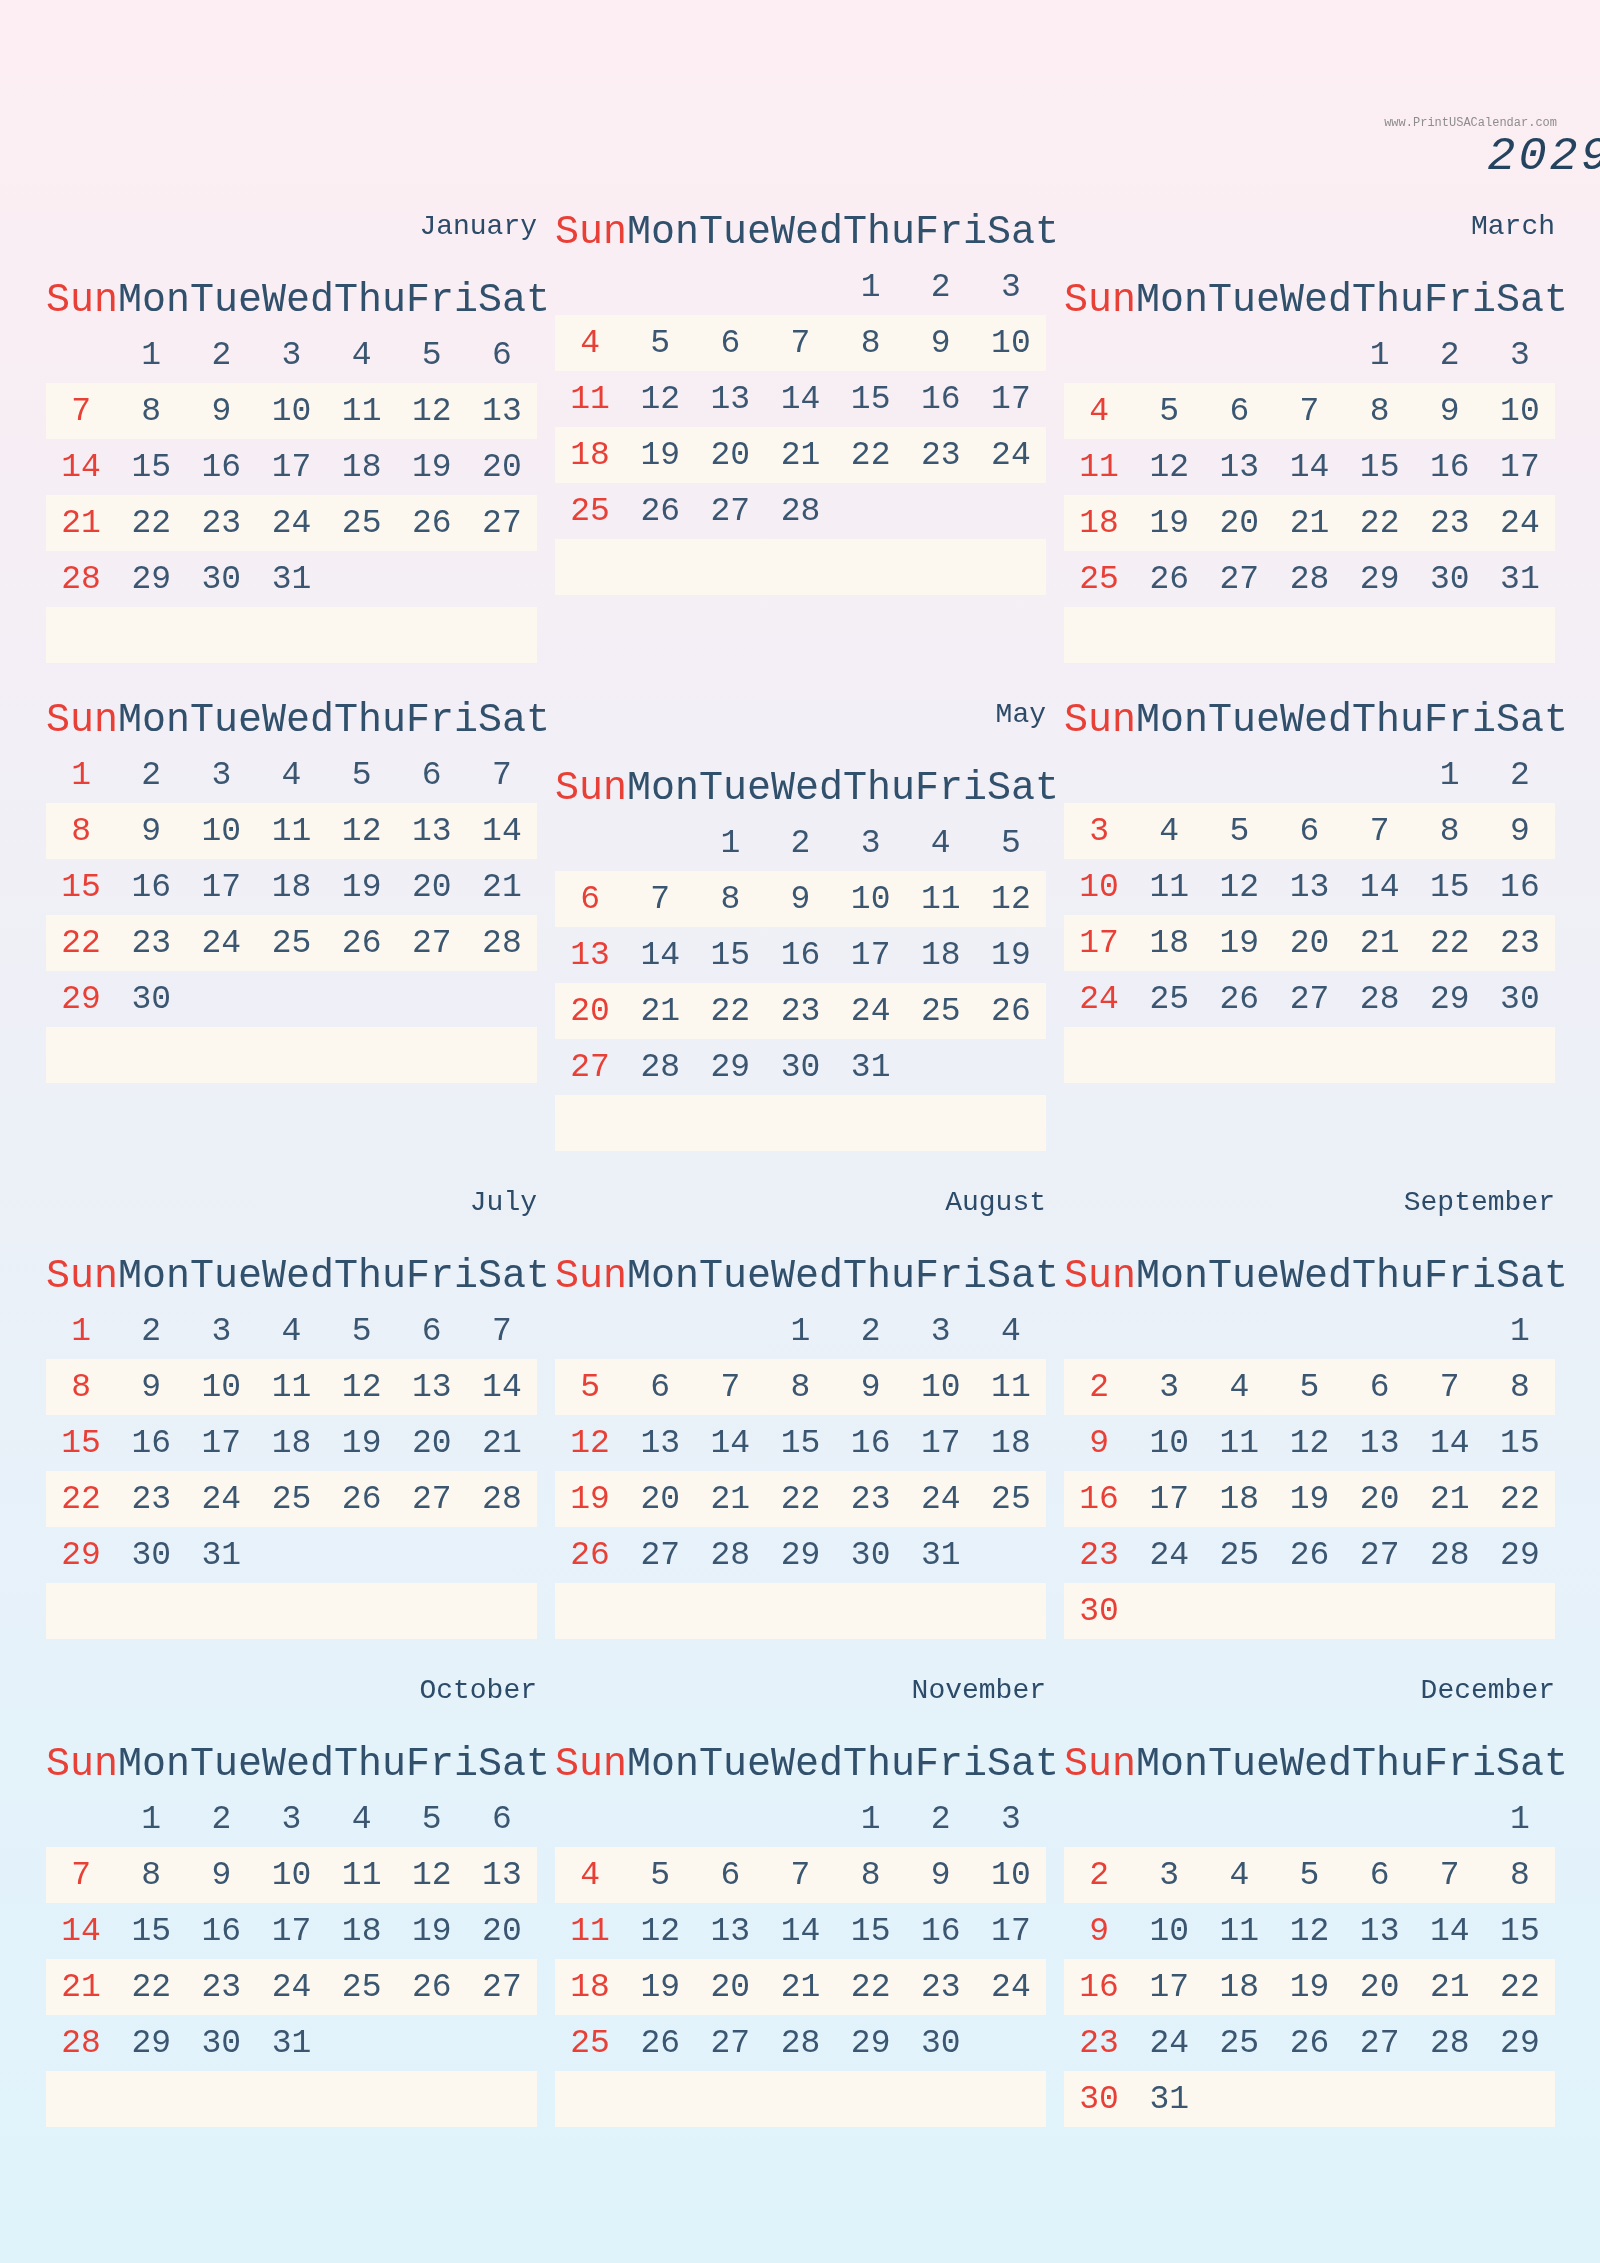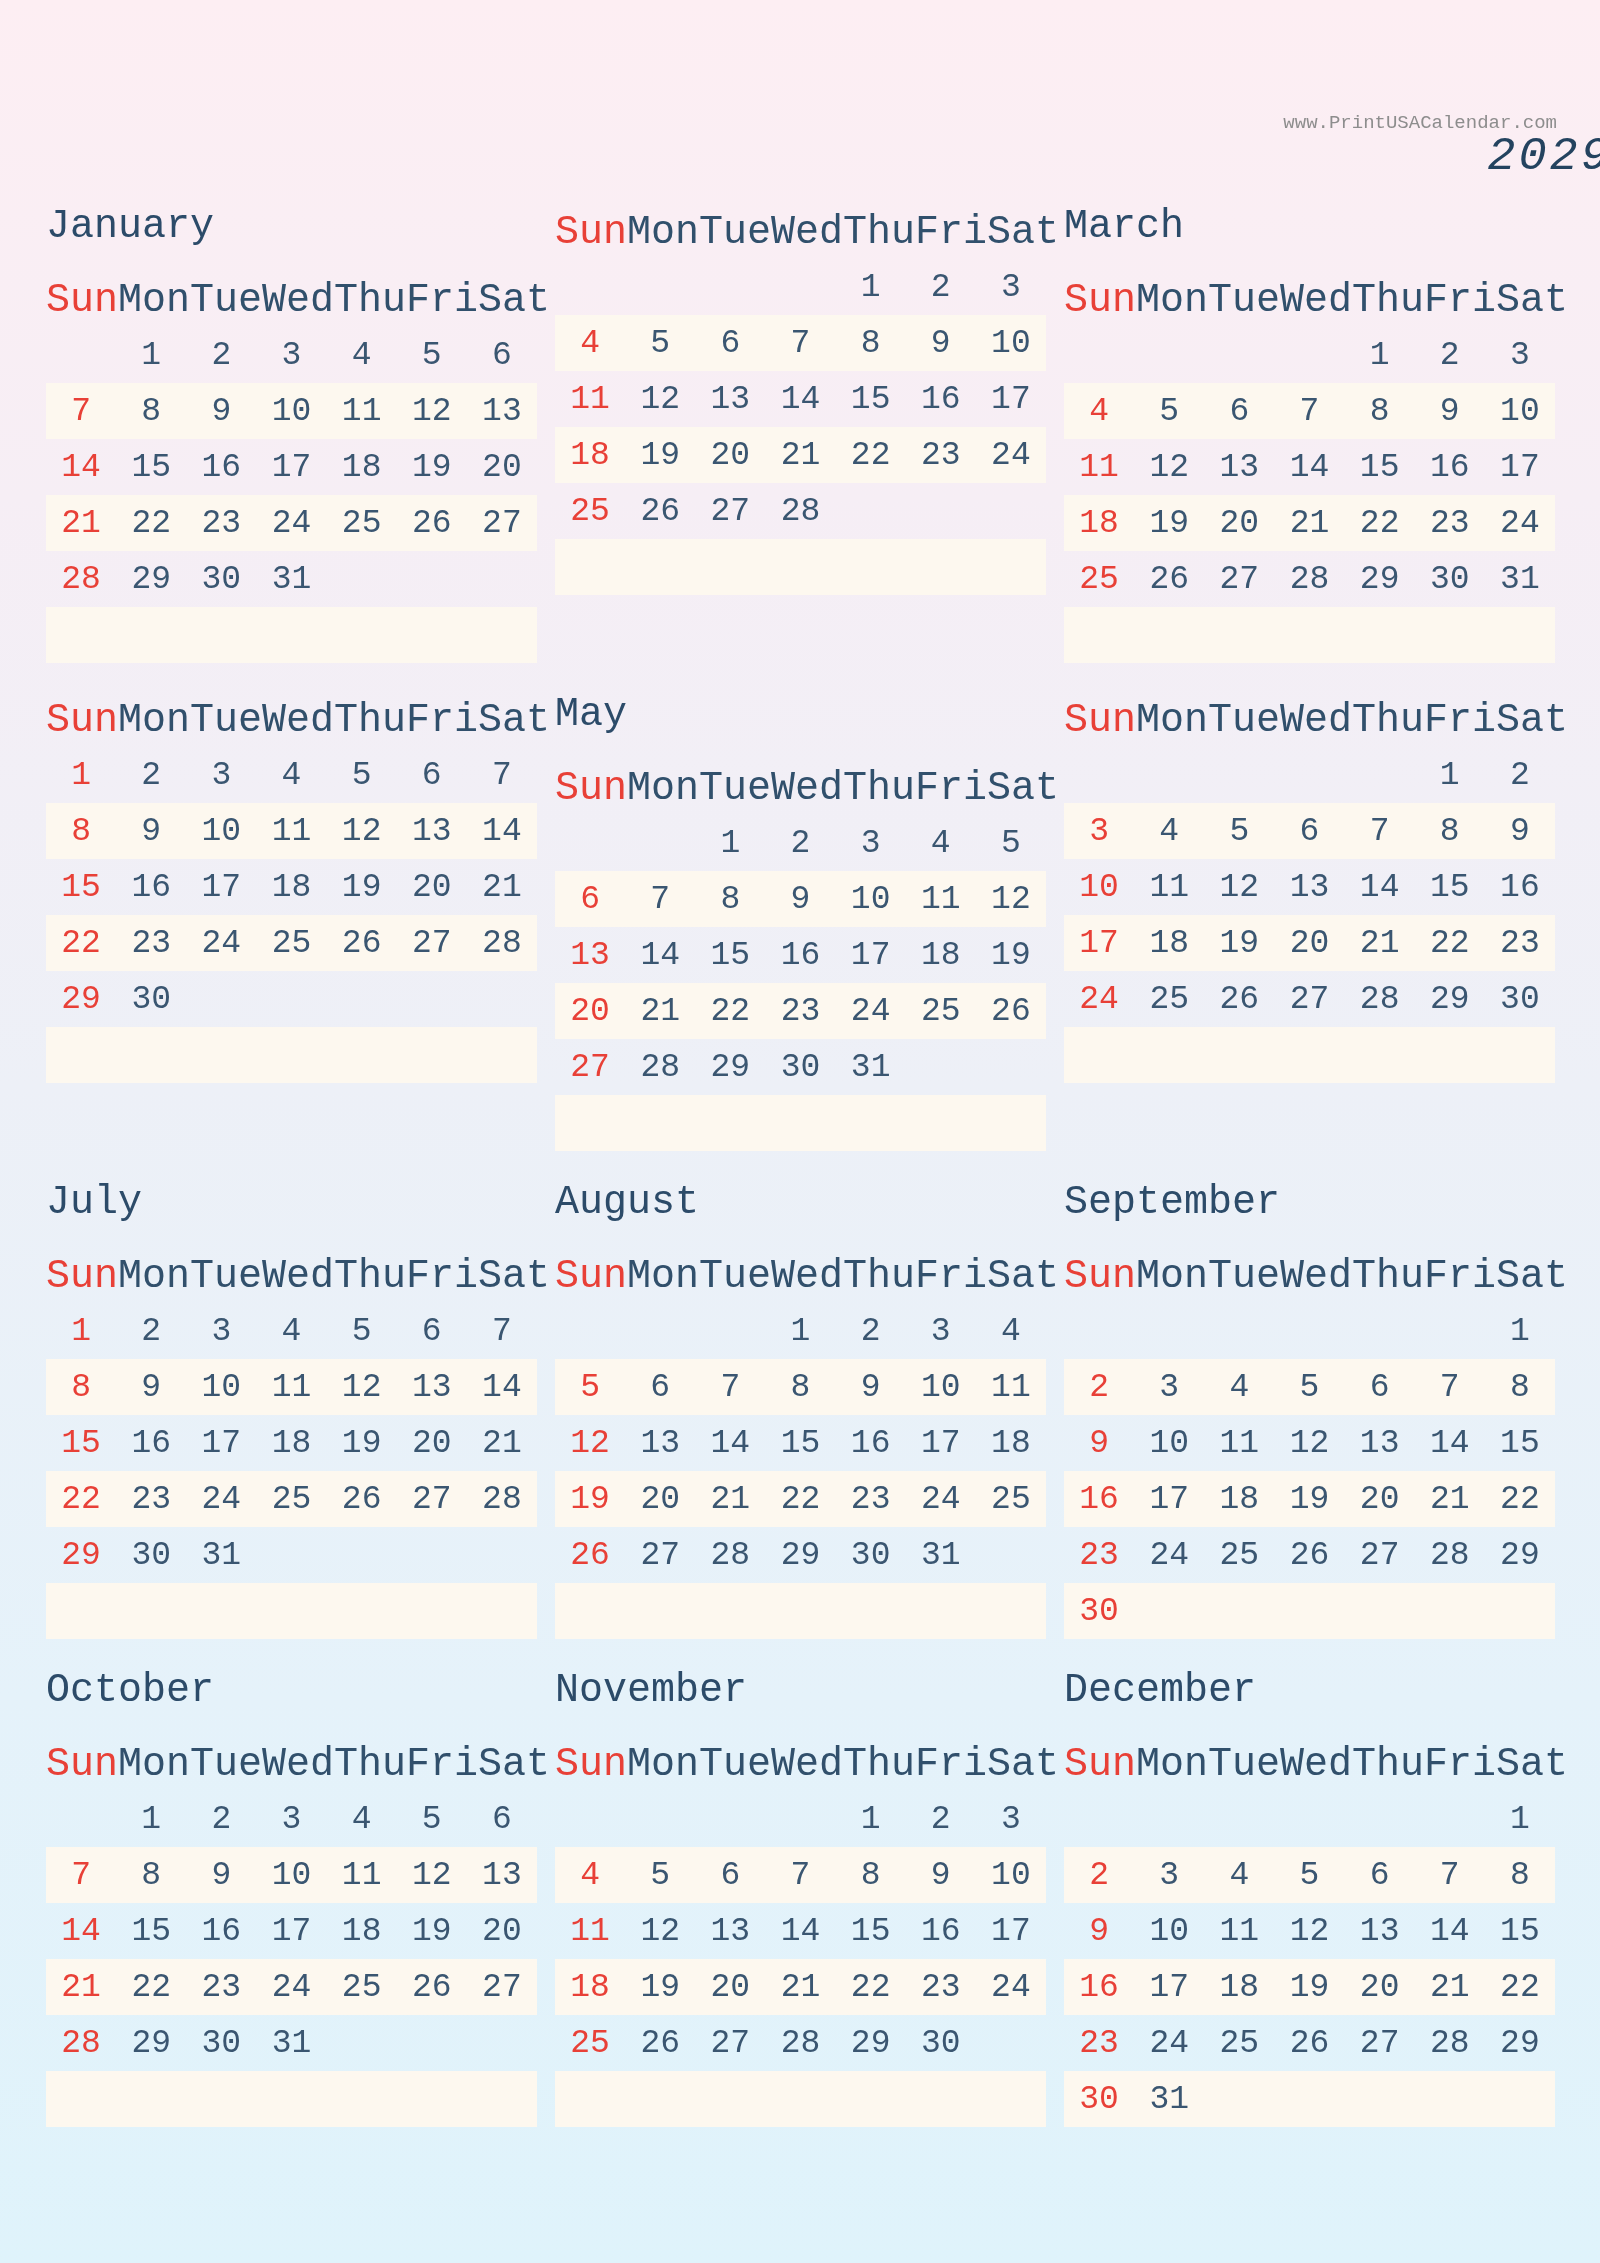--- a/index.html
+++ b/index.html
@@ -12,31 +12,31 @@
     background:linear-gradient(180deg,#FDEEF3 0%,#F6EEF5 22%,#EDF0F7 48%,#E5F2FA 75%,#DFF3FB 100%);
   }
   .year-title {
     position:absolute; top:110px; left:0; width:100%;
     margin:12px; text-align:right;
     font-size:47px; font-weight:normal; letter-spacing:3px;
     line-height:70px; color:#24435F;font-style:italic;
   }
   .website-url {
     position:absolute; top:105px; right:43px;
-    font-size:19px; line-height:36px; color:#8D8D8D;
+    font-size:12px; line-height:36px; color:#8D8D8D;
   }
   .months {
     position:absolute; top:205px; left:46px;
     display:grid; grid-template-columns:repeat(3,491px);
     column-gap:18px; row-gap:30px;
   }
   .month { width:491px; height:458px; }
   .month-title {
     height:44px; line-height:44px; margin:0 0 24px 0;
-    text-align:left; font-size:40px; font-weight:normal; color:#2C4B69;
+    text-align:right; font-size:28px; font-weight:normal; color:#2C4B69;
   }
   .dow, .week {
     display:grid; grid-template-columns:repeat(7,1fr);
     align-items:center; text-align:center;
   }
   .dow  { height:54px; font-size:40px; color:#31506C; }
   .week { height:56px; font-size:33px; color:#3A5671; }
   .week.striped { background:#FDF8EF; }
   .sun { color:#E84037; }
 </style>

